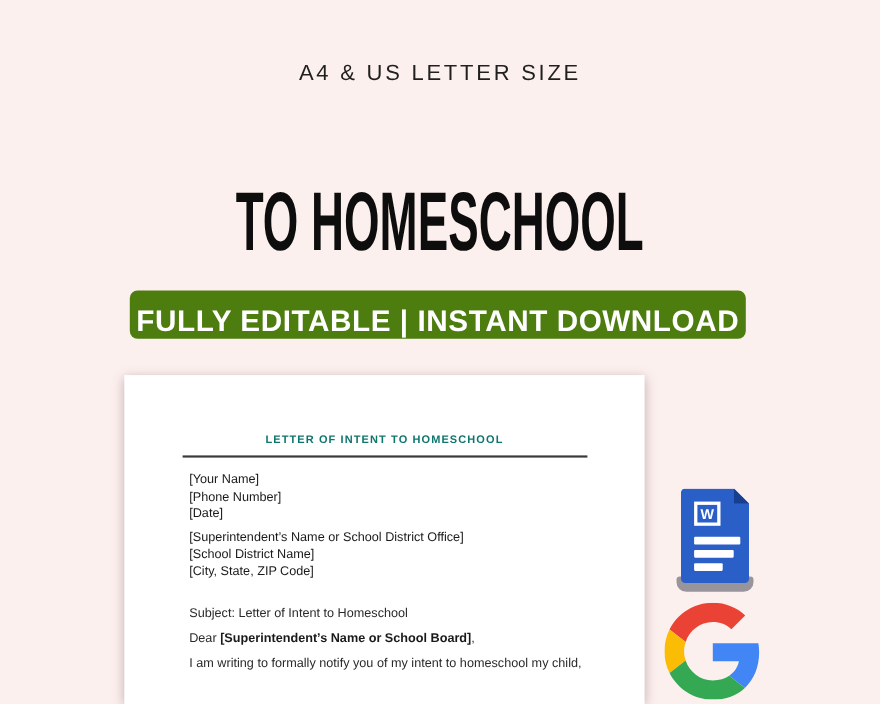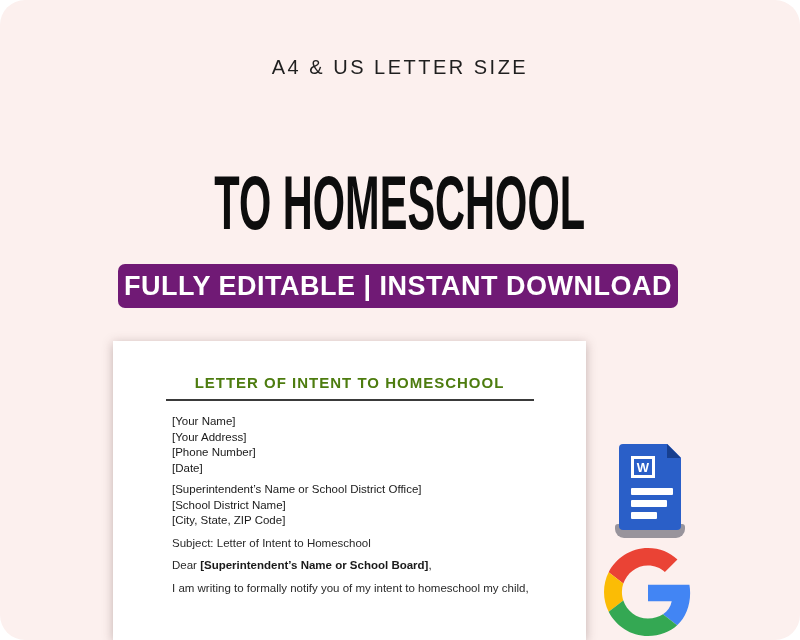--- a/index.html
+++ b/index.html
@@ -2,21 +2,20 @@
 <html><head>
 <meta charset="utf-8">
 <style>
   html,body{margin:0;padding:0;}
   .canvas{
     position:relative;
     width:800px;height:640px;
     background:#fcf0ee;
     overflow:hidden;
     font-family:"Liberation Sans",sans-serif;
-    border-radius:25px;
   }
 
   
   .size-label{
     position:absolute;top:56px;left:0;width:800px;
     text-align:center;
     font-size:20px;font-weight:500;letter-spacing:2.5px;
     color:#1f1f1f;
   }
   .title-line{
@@ -28,49 +27,49 @@
   .title-line span{
     display:inline-block;
     font-size:62px;font-weight:bold;color:#0d0d0d;
     white-space:pre;letter-spacing:0px;
     transform:scale(0.67,1.22);
   }
 
   
   .banner{
     position:absolute;left:118px;top:264px;width:560px;height:44px;
-    background:#701a75;border-radius:7px;
-    display:flex;align-items:center;justify-content:center;
+    background:#4d7c0f;border-radius:7px;
+    display:flex;align-items:flex-end;justify-content:center;
   }
   .banner span{
     color:#ffffff;font-size:27px;font-weight:bold;letter-spacing:0.5px;
     white-space:pre;
   }
 
   
   .paper{
     position:absolute;left:113px;top:341px;width:473px;height:299px;
     background:#ffffff;
     box-shadow:0 2px 10px rgba(90,60,60,0.35);
     overflow:hidden;
   }
   .doc-title{
-    margin-top:33px;text-align:center;
-    font-size:15px;font-weight:bold;letter-spacing:1px;color:#4d7c0f;
+    margin-top:54px;text-align:center;
+    font-size:10px;font-weight:bold;letter-spacing:1px;color:#0f766e;
   }
   .doc-rule{
     width:368px;margin:8px auto 0 auto;
     border-top:2px solid #3a3a3a;height:0;
   }
   .doc-body{
     margin:13px 40px 0 59px;
     font-size:11.5px;line-height:15.5px;color:#2a2a2a;
   }
   .block{margin-bottom:6px;}
-  .block.recipient{margin-bottom:7px;}
+  .block.recipient{margin-bottom:23px;}
   .bold-line{font-weight:normal;color:#1a1a1a;}
   .plain-line{margin-bottom:7px;}
   .b{font-weight:bold;color:#1a1a1a;}
 
   
   .canva-icon{
     position:absolute;left:608px;top:356px;width:80px;height:80px;
     border-radius:50%;
     background:linear-gradient(155deg,#00c4cc 8%,#4a5ce8 58%,#7d2ae8 95%);
     box-shadow:0 2px 6px rgba(0,0,0,0.18);
@@ -123,21 +122,20 @@
     <span>FULLY EDITABLE | INSTANT DOWNLOAD</span>
   </div>
 
   <div class="paper">
     <div class="doc-title">LETTER OF INTENT TO HOMESCHOOL</div>
     <div class="doc-rule"></div>
 
     <div class="doc-body">
       <div class="block sender">
         <div class="bold-line">[Your Name]</div>
-        <div class="bold-line">[Your Address]</div>
         <div class="bold-line">[Phone Number]</div>
         <div class="bold-line">[Date]</div>
       </div>
 
       <div class="block recipient">
         <div class="bold-line">[Superintendent’s Name or School District Office]</div>
         <div class="bold-line">[School District Name]</div>
         <div class="bold-line">[City, State, ZIP Code]</div>
       </div>
 

